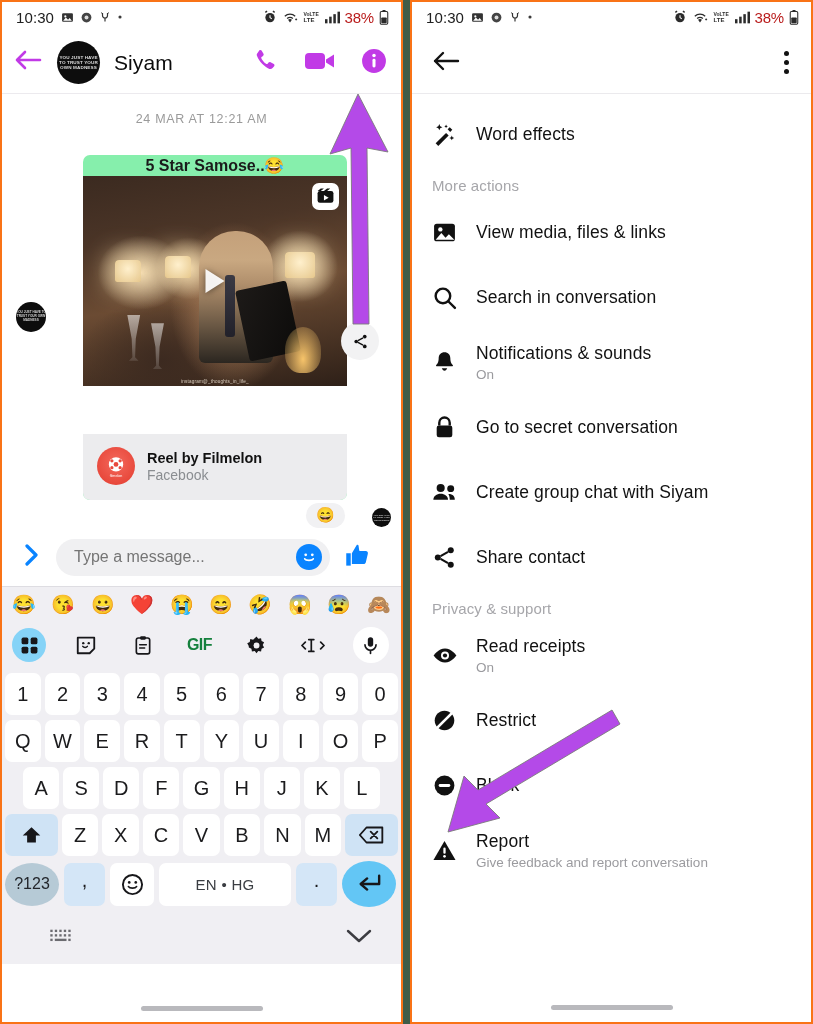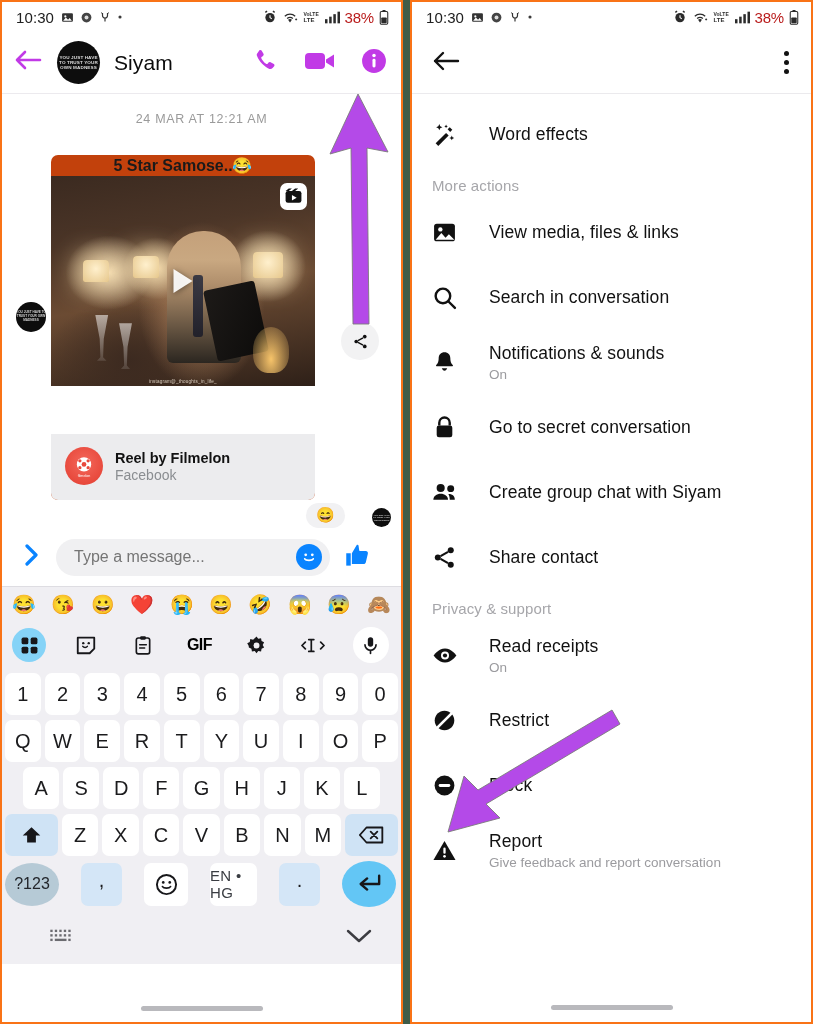--- a/index.html
+++ b/index.html
@@ -67,23 +67,23 @@
   .hdr-actions { margin-left:auto; display:flex; align-items:center; gap:26px; }
 
   
   .convo { position:relative; background:#fff; height: 492px; }
   .ts {
     text-align:center; font-size:12.5px; color:#9a9a9a;
     letter-spacing:.7px; padding-top:18px; font-weight:400;
   }
   .bubble-row { position:relative; padding: 12px 0 0 0; }
   .card {
-    position:absolute; left:49px; top:29px;
+    position:absolute; left:81px; top:29px;
     width:264px; border-radius:7px; overflow:hidden;
-    background:#c2410c;
+    background:#86efac;
   }
   .card-caption {
     position:absolute; top:0; left:0; right:0;
     text-align:center; font-size:16px; font-weight:700;
     color:#1a1a1a; padding-top:1px; z-index:3;
   }
   .card-media {
     position:relative; height:210px; margin-top:21px;
     background:
       radial-gradient(ellipse 70px 60px at 22% 46%, #f2dcb6 0%, rgba(242,220,182,0) 62%),
@@ -202,34 +202,34 @@
     border-top:1px solid #dedde2;
   }
   .emoji-strip span { font-size:19px; line-height:19px; }
   .kb-toolbar {
     height:48px; background:#f0eff3; display:flex; align-items:center;
     justify-content:space-between; padding:0 12px 0 10px;
   }
   .tool { width:34px; height:34px; display:flex; align-items:center; justify-content:center; }
   .tool.active { background:#85d3f7; border-radius:50%; }
   .tool.mic { background:#fff; border-radius:50%; width:36px; height:36px; }
-  .tool .gif { font-size:16px; font-weight:800; letter-spacing:-.5px; color:#000000; }
+  .tool .gif { font-size:16px; font-weight:800; letter-spacing:-.5px; color:#15803d; }
 
   
   .kb { background:#f0eff3; padding: 4px 3px 0; }
   .kb-row { display:flex; justify-content:center; gap:4px; margin-bottom:5px; }
   .key {
     background:#fff; border-radius:7px; height:42px;
     display:flex; align-items:center; justify-content:center;
     font-size:20px; color:#1b1b1d; flex: 1 1 0; min-width:0;
   }
   .kb-row.r2 .key { flex: 1 1 0; }
   .kb-row.r3 { padding: 0 18px; }
   .kb-row.r4 .key.spec { background:#cfe3f5; flex: 1.45 1 0; }
-  .kb-row.r5 { gap:22px; align-items:center; padding:0 2px 0 0; }
+  .kb-row.r5 { gap:5px; align-items:center; padding:0 2px 0 0; }
   .k-sym {
     width:54px; height:43px; border-radius:50%; background:#b6cad6;
     display:flex; align-items:center; justify-content:center;
     font-size:16px; color:#23262b; flex:0 0 auto;
   }
   .k-comma, .k-dot {
     width:41px; height:43px; border-radius:7px; background:#d4e6f7;
     display:flex; align-items:center; justify-content:center;
     font-size:20px; color:#1b1b1d; flex:0 0 auto; padding-bottom:8px;
   }
@@ -258,21 +258,21 @@
   
   .r-header {
     height:62px; display:flex; align-items:center;
     padding: 0 22px 0 20px; background:#fff;
     border-bottom:1px solid #ebeaed;
   }
   .kebab { margin-left:auto; display:flex; flex-direction:column; gap:4px; }
   .kebab i { width:5px; height:5px; border-radius:50%; background:#121212; display:block; }
   .menu-list { padding-top: 8px; }
   .menu-item {
-    display:flex; align-items:center; gap:13px; padding: 0 20px;
+    display:flex; align-items:center; gap:0; padding: 0 20px;
     height:65px;
   }
   .mi-icon { width:44px; flex:0 0 auto; display:flex; align-items:center; justify-content:flex-start; }
   .mi-texts { display:flex; flex-direction:column; justify-content:center; }
   .mi-label { font-size:17.5px; color:#111; letter-spacing:.1px; }
   .mi-sub { font-size:13.5px; color:#9b9b9f; margin-top:3px; }
   .section-head {
     padding: 10px 20px 6px 20px; font-size:15px; color:#a6a6aa; letter-spacing:.1px;
   }
 

